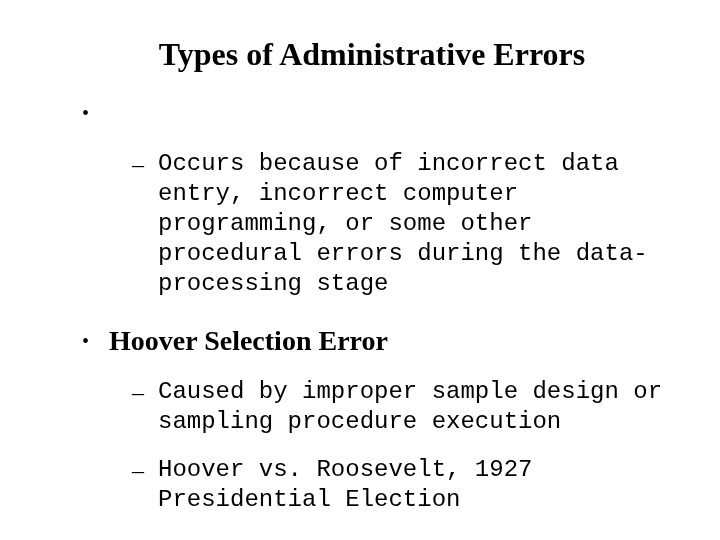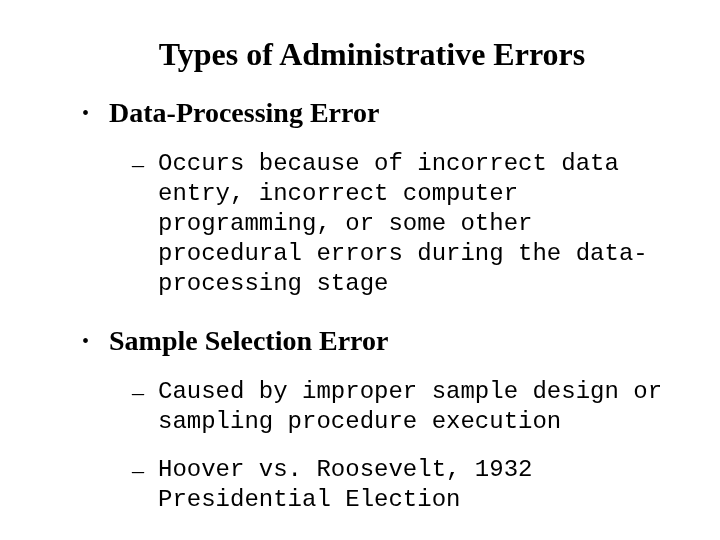--- a/index.html
+++ b/index.html
@@ -68,40 +68,39 @@
 </head>
 <body>
 
 <div class="title">Types of Administrative Errors</div>
 
 <ul class="level1">
 
   <li>
     <div class="bullet1-row">
       <span class="bullet1-marker">•</span>
-      <span class="lvl1-text">Data-Processing Error</span>
     </div>
     <ul class="level2">
       <li>
         <span class="bullet2-marker">–</span>
         <span class="lvl2-text">Occurs because of incorrect data entry, incorrect computer programming, or some other procedural errors during the data-processing stage</span>
       </li>
     </ul>
   </li>
 
   <li>
     <div class="bullet1-row">
       <span class="bullet1-marker">•</span>
-      <span class="lvl1-text">Sample Selection Error</span>
+      <span class="lvl1-text">Hoover Selection Error</span>
     </div>
     <ul class="level2">
       <li>
         <span class="bullet2-marker">–</span>
         <span class="lvl2-text">Caused by improper sample design or sampling procedure execution</span>
       </li>
       <li>
         <span class="bullet2-marker">–</span>
-        <span class="lvl2-text">Hoover vs. Roosevelt, 1932 Presidential Election</span>
+        <span class="lvl2-text">Hoover vs. Roosevelt, 1927 Presidential Election</span>
       </li>
     </ul>
   </li>
 
 </ul>
 
 </body></html>

